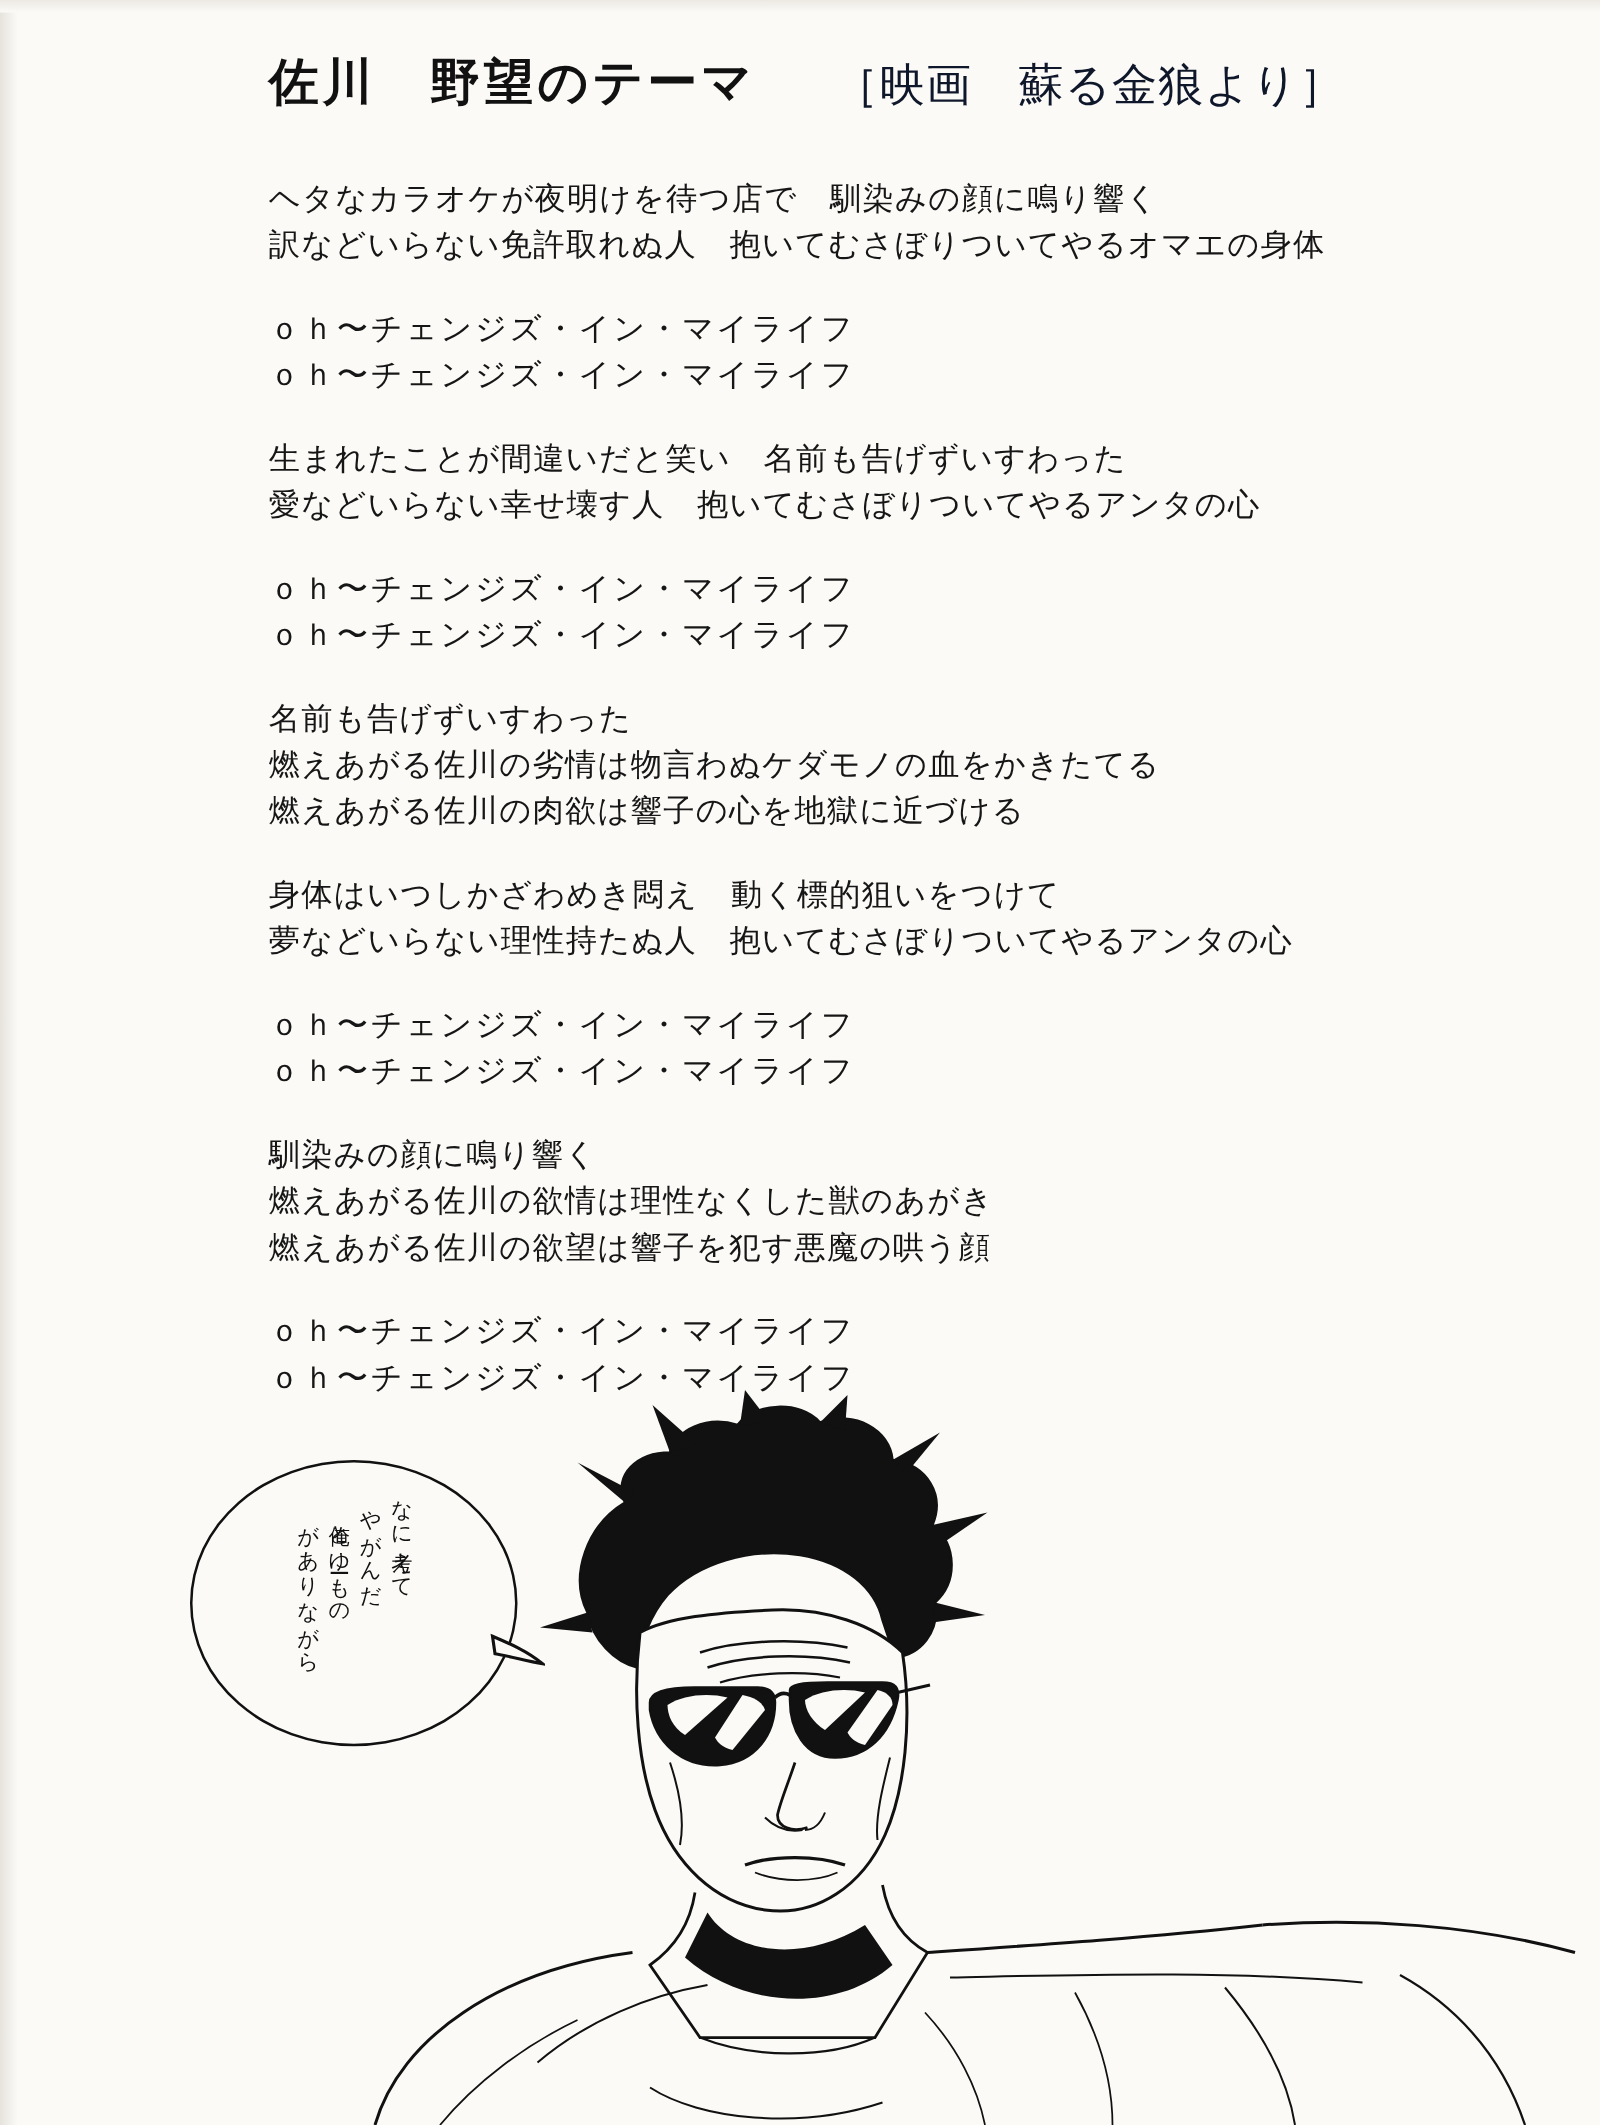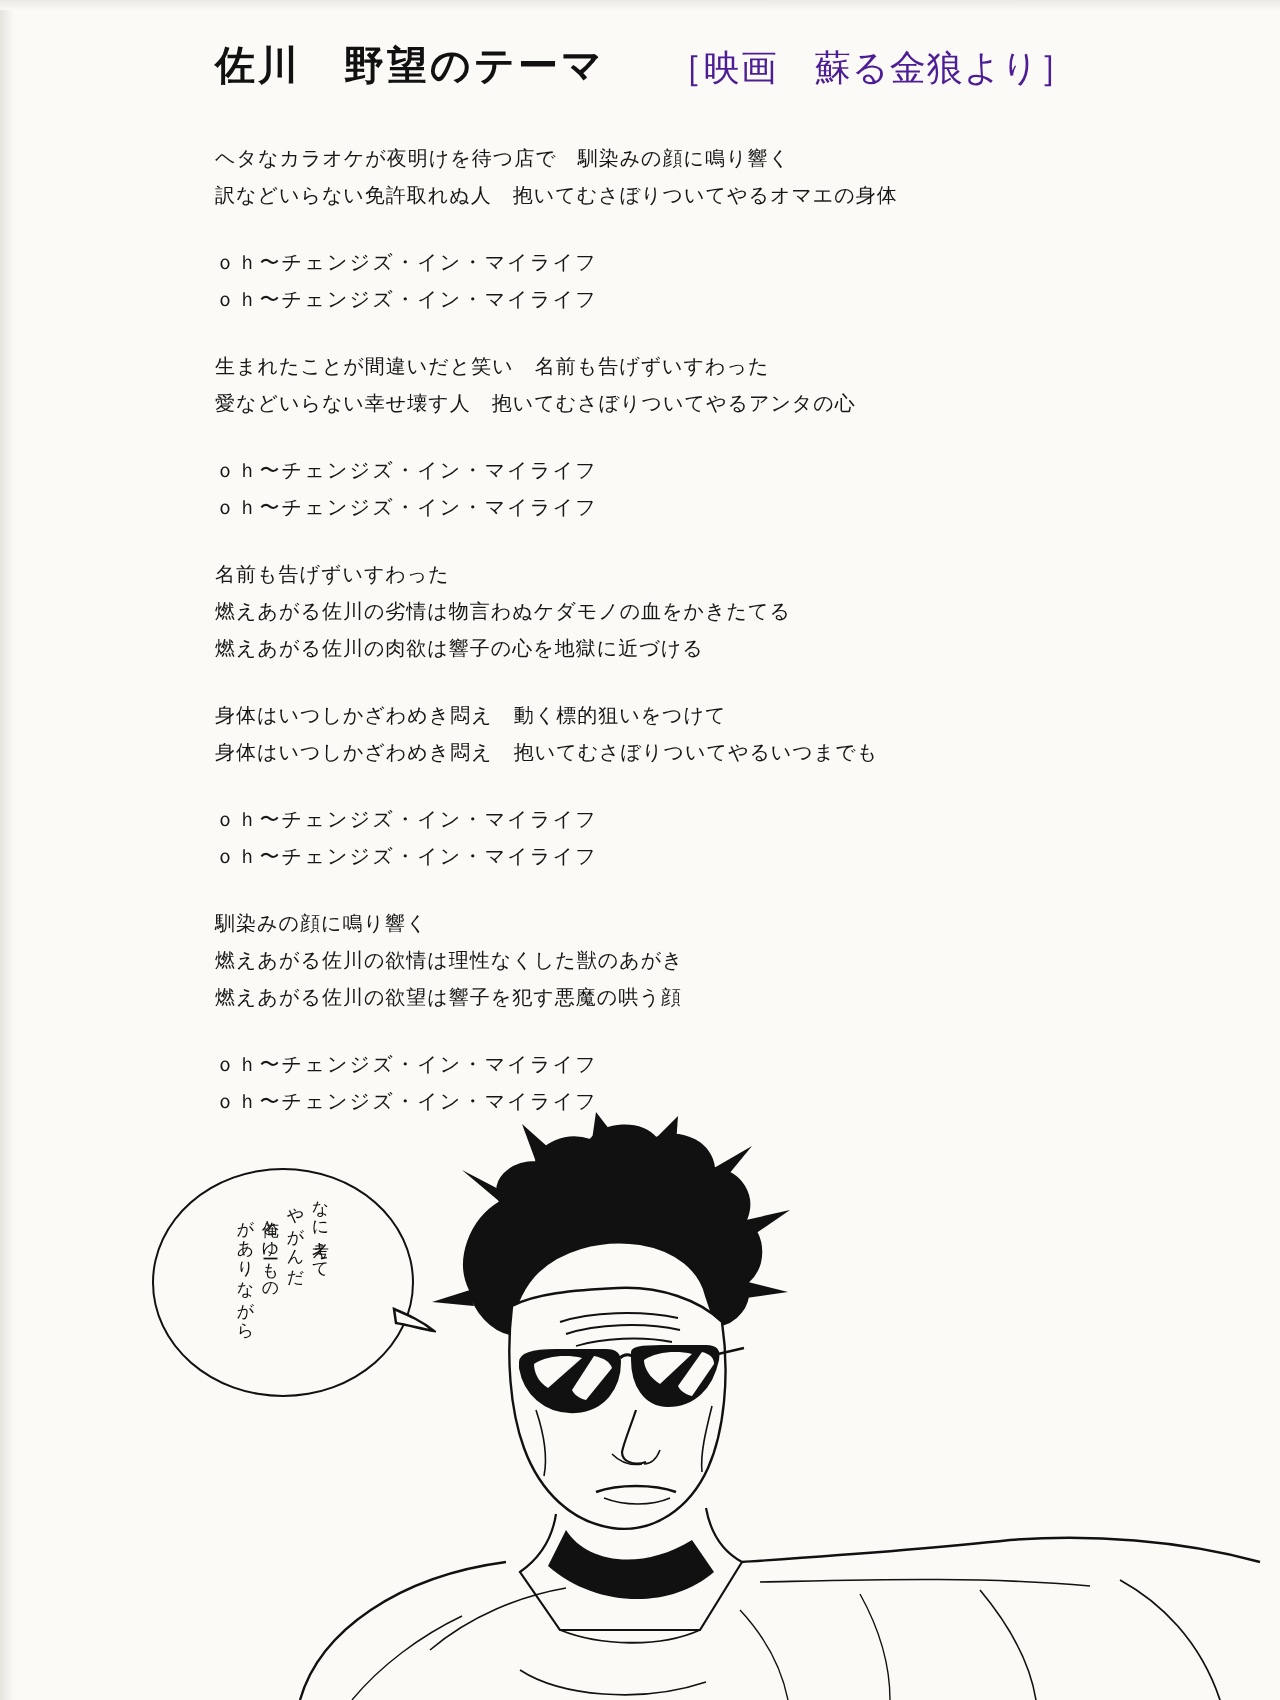--- a/index.html
+++ b/index.html
@@ -50,28 +50,28 @@
     letter-spacing: 3px;
     font-family: "DejaVu Serif", "Liberation Serif", serif;
     font-weight: 700;
     color: #111;
   }
   .title-sub {
     font-size: 36px;
     letter-spacing: 1px;
     margin-left: 62px;
     font-weight: 400;
-    color: #4c1d95;
+    color: #0f172a;
   }
   .lyrics {
     position: absolute;
     left: 215px;
     top: 140px;
     width: 960px;
-    font-size: 20px;
+    font-size: 25px;
     line-height: 37px;
     letter-spacing: 1.0px;
     color: #161616;
   }
   .stanza {
     margin: 0 0 30px 0;
   }
   .stanza .line {
     white-space: pre;
   }
@@ -174,21 +174,21 @@
     </div>
 
     <div class="stanza verse">
       <div class="line">名前も告げずいすわった</div>
       <div class="line">燃えあがる佐川の劣情は物言わぬケダモノの血をかきたてる</div>
       <div class="line">燃えあがる佐川の肉欲は響子の心を地獄に近づける</div>
     </div>
 
     <div class="stanza verse">
       <div class="line">身体はいつしかざわめき悶え　動く標的狙いをつけて</div>
-      <div class="line">身体はいつしかざわめき悶え　抱いてむさぼりついてやるいつまでも</div>
+      <div class="line">夢などいらない理性持たぬ人　抱いてむさぼりついてやるアンタの心</div>
     </div>
 
     <div class="stanza chorus">
       <div class="line">ｏｈ〜チェンジズ・イン・マイライフ</div>
       <div class="line">ｏｈ〜チェンジズ・イン・マイライフ</div>
     </div>
 
     <div class="stanza verse">
       <div class="line">馴染みの顔に鳴り響く</div>
       <div class="line">燃えあがる佐川の欲情は理性なくした獣のあがき</div>

